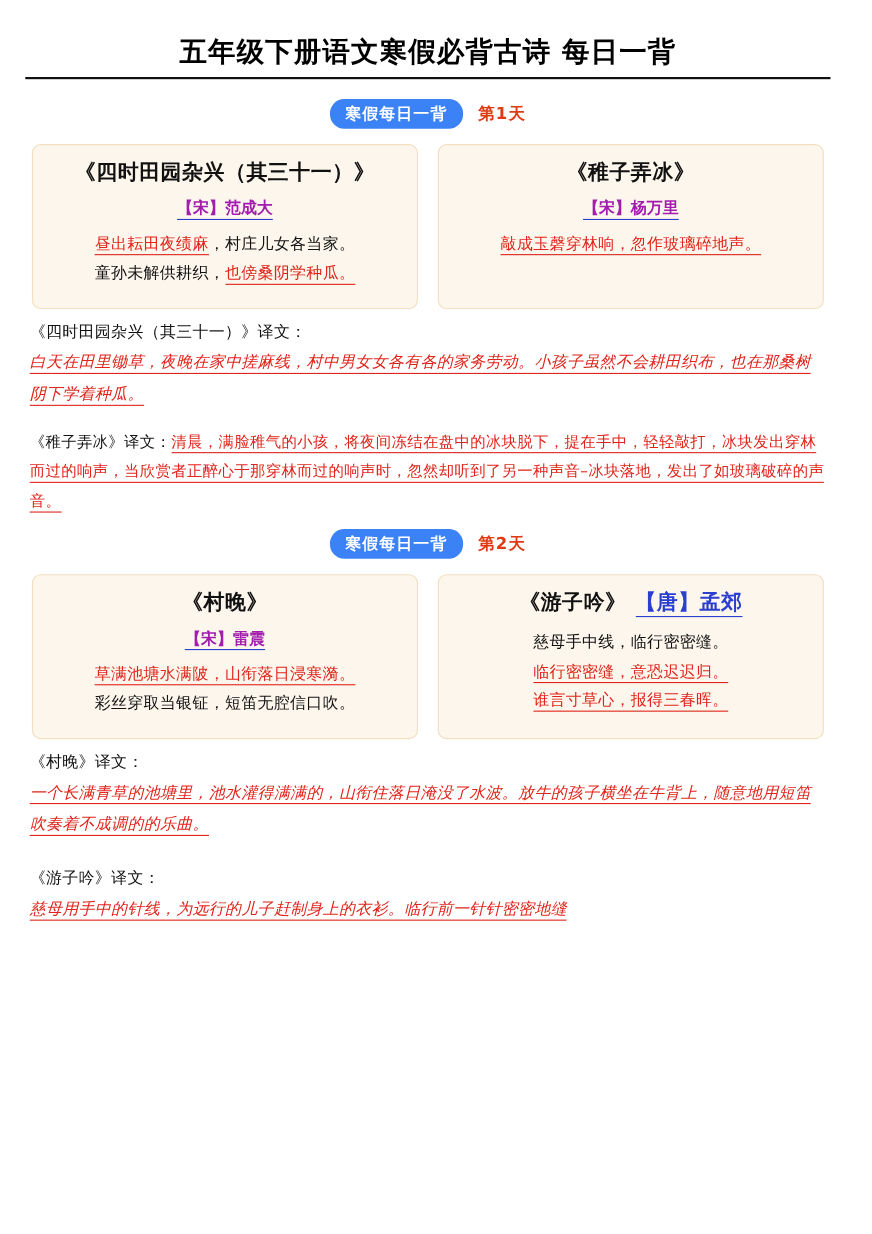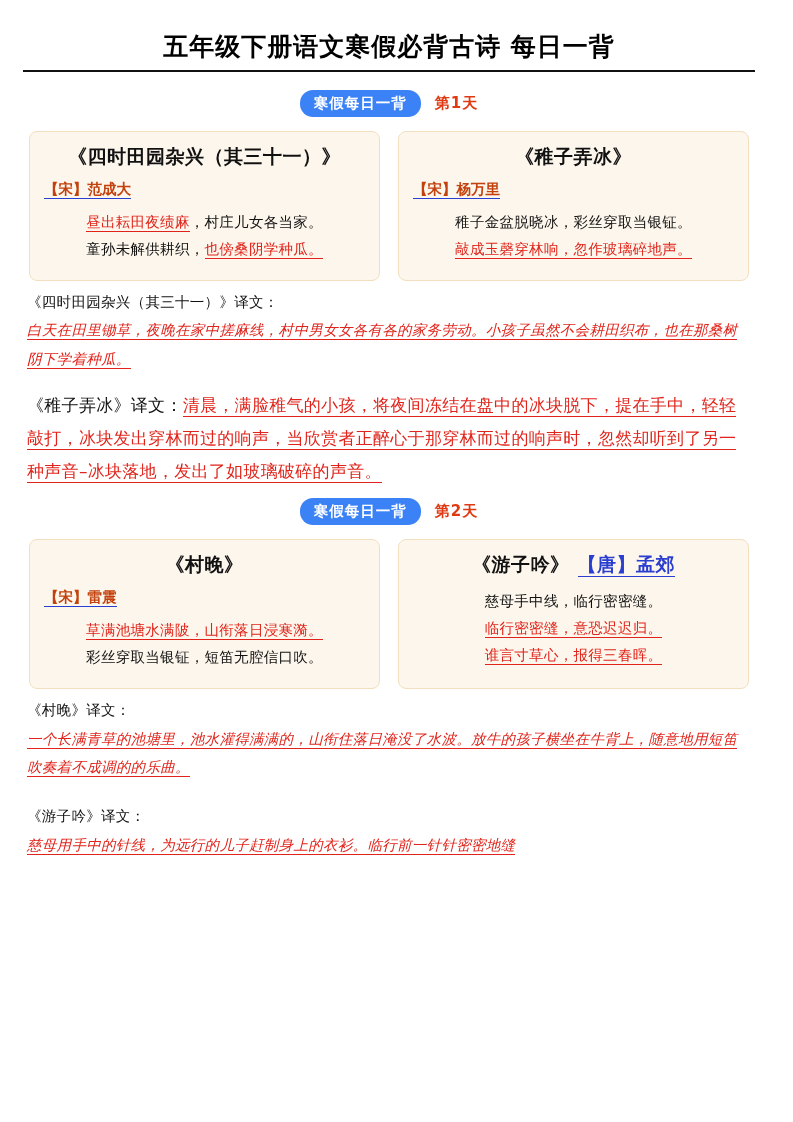--- a/index.html
+++ b/index.html
@@ -89,22 +89,22 @@
     letter-spacing: 0.5px;
   }
   .card-title .inline-author {
     color: #2a3fd0;
     font-weight: bold;
     border-bottom: 1px solid #2a3fd0;
     padding-bottom: 1px;
     margin-left: 8px;
   }
   .card-author {
-    text-align: left;
-    color: #c2410c;
+    text-align: center;
+    color: #a21caf;
     font-size: 14.5px;
     font-weight: bold;
     margin-bottom: 10px;
   }
   .card-author span {
     border-bottom: 1px solid #2a3fd0;
     padding-bottom: 1px;
   }
   .poem-line {
     font-size: 14.5px;
@@ -135,21 +135,21 @@
     color: #e0241b;
     line-height: 1.95;
     letter-spacing: 0.3px;
     font-style: italic;
   }
   .trans-body .ul {
     border-bottom: 1px solid #e0241b;
     padding-bottom: 1px;
   }
   .trans-inline {
-    font-size: 17px;
+    font-size: 14px;
     line-height: 1.95;
     letter-spacing: 0.3px;
   }
   .trans-inline .k { color: #111; }
   .trans-inline .v { color: #e0241b; border-bottom: 1px solid #e0241b; padding-bottom: 1px; }
 
   .gap-sm { height: 6px; }
   .gap-md { height: 12px; }
 </style>
 </head>
@@ -172,21 +172,20 @@
     <div class="card">
       <div class="card-title">《四时田园杂兴（其三十一）》</div>
       <div class="card-author"><span>【宋】范成大</span></div>
       <div class="poem-line"><span class="u-red">昼出耘田夜绩麻</span><span class="u-black">，村庄儿女各当家。</span></div>
       <div class="poem-line"><span class="u-black">童孙未解供耕织，</span><span class="u-red">也傍桑阴学种瓜。</span></div>
     </div>
 
     <div class="card">
       <div class="card-title">《稚子弄冰》</div>
       <div class="card-author"><span>【宋】杨万里</span></div>
-      <div class="poem-line">稚子金盆脱晓冰，彩丝穿取当银钲。</div>
       <div class="poem-line"><span class="u-red">敲成玉磬穿林响，忽作玻璃碎地声。</span></div>
     </div>
   </div>
 
   <div class="trans-block">
     <div class="trans-head">《四时田园杂兴（其三十一）》译文：</div>
     <div class="trans-body"><span class="ul">白天在田里锄草，夜晚在家中搓麻线，村中男女女各有各的家务劳动。小孩子虽然不会耕田织布，也在那桑树阴下学着种瓜。</span></div>
   </div>
 
   <div class="gap-sm"></div>

